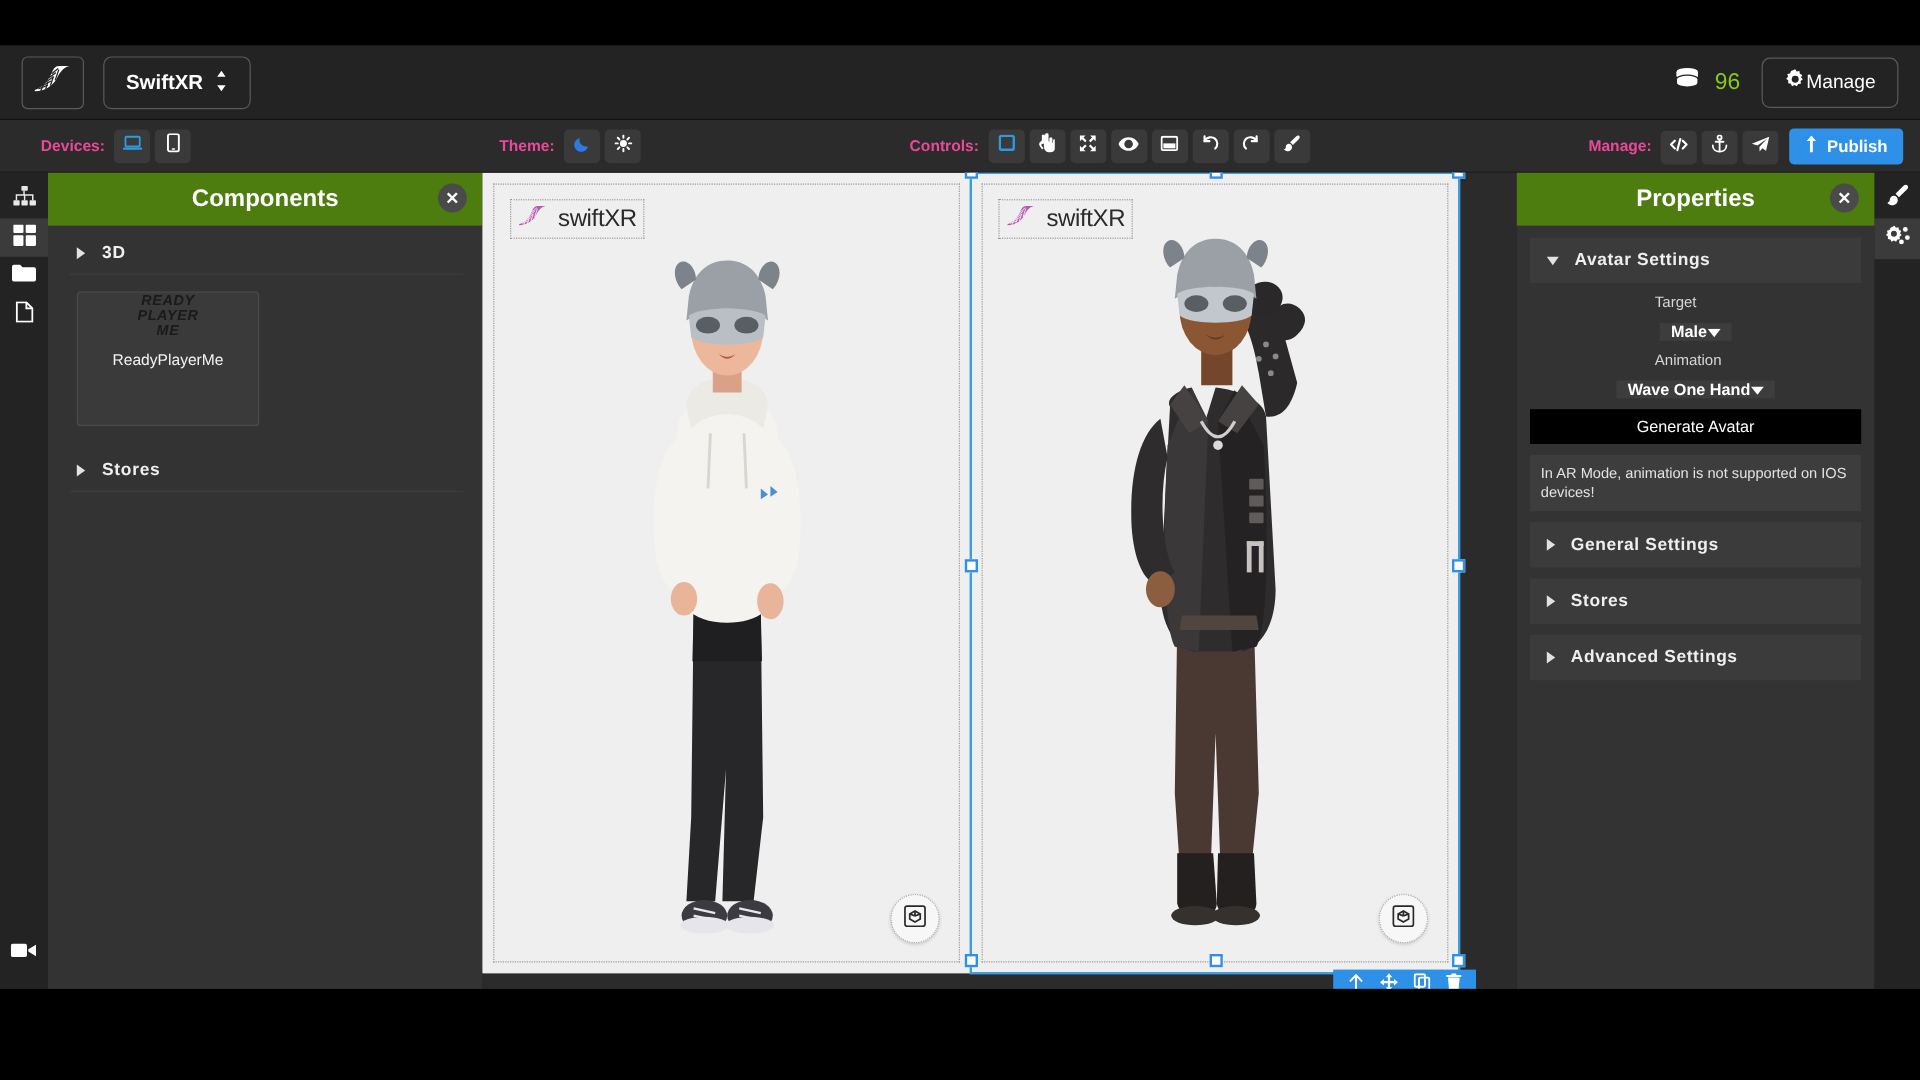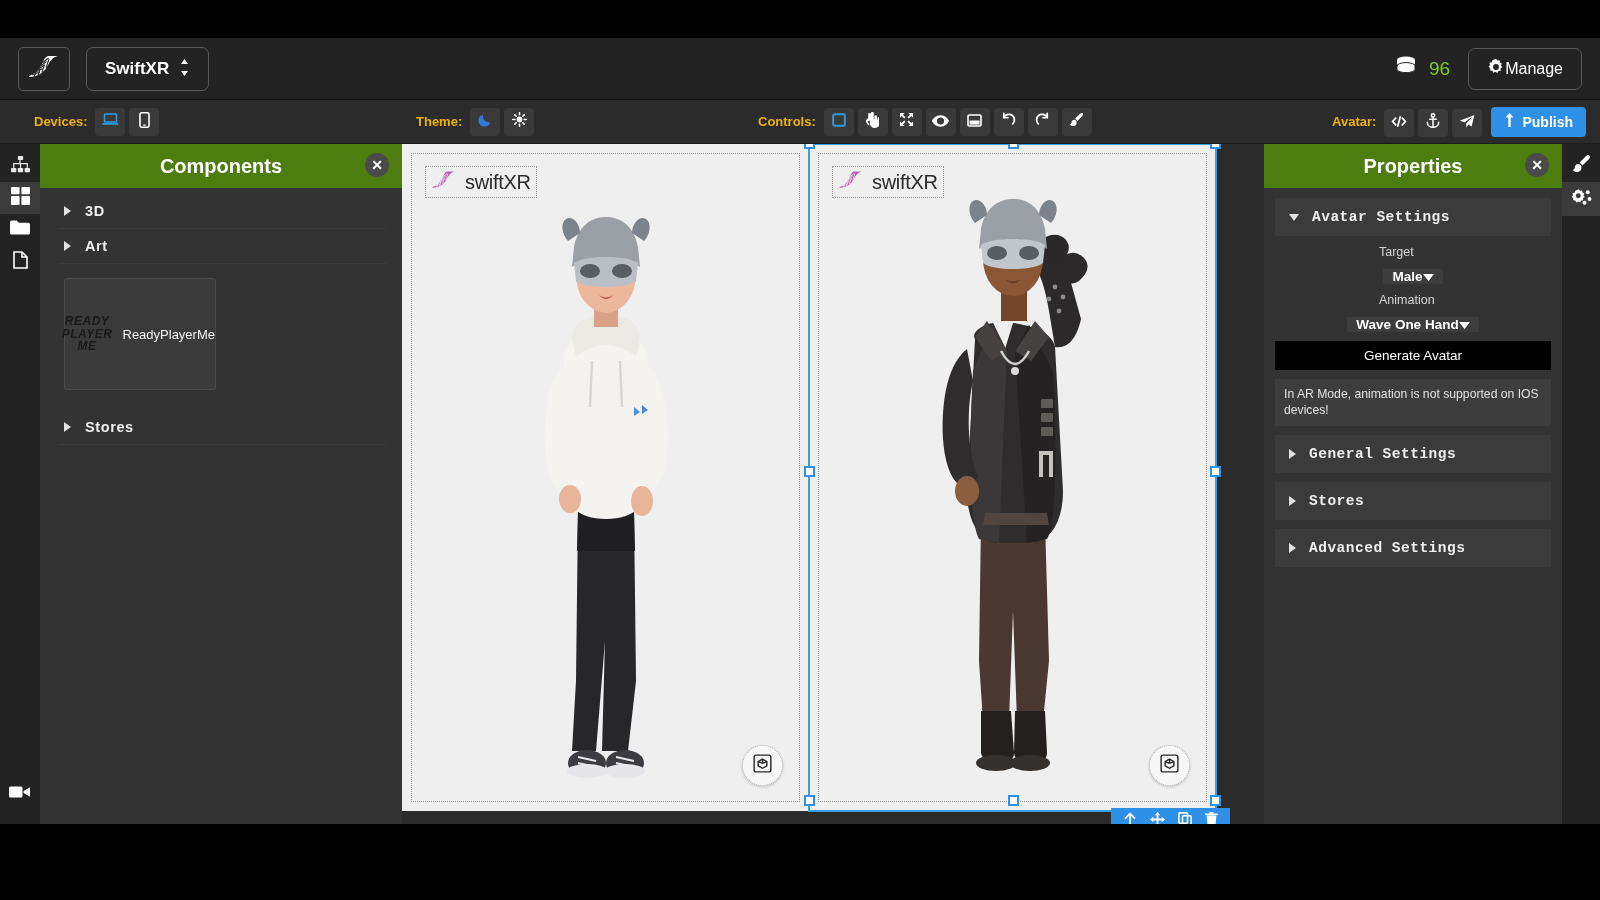--- a/index.html
+++ b/index.html
@@ -50,21 +50,21 @@
   }
 
   
   .toolbar {
     height: 44px; background: #2b2b2b;
     display: flex; align-items: center;
     padding: 0 14px; flex-shrink: 0;
     border-bottom: 1px solid #1c1c1c;
     position: relative;
   }
-  .tb-label { color: #eab308; font-size: 13px; font-weight: bold; margin-right: 8px; white-space: nowrap; padding-left: 20px; }
+  .tb-label { color: #ec4899; font-size: 13px; font-weight: bold; margin-right: 8px; white-space: nowrap; padding-left: 20px; }
   .tb-group { display: flex; align-items: flex-end; gap: 4px; }
   .tb-btn {
     width: 30px; height: 28px; border-radius: 4px;
     background: #3a3a3a;
     display: flex; align-items: center; justify-content: center;
     cursor: pointer; color: #fff;
   }
   .tb-sec-devices { display: flex; align-items: center; }
   .tb-sec-theme { position: absolute; left: 396px; display: flex; align-items: center; }
   .tb-sec-controls { position: absolute; left: 738px; display: flex; align-items: center; }
@@ -120,22 +120,22 @@
     cursor: pointer;
   }
   .acc-label { color: #efefef; font-size: 14.5px; font-weight: bold; letter-spacing: .6px; }
   .tri { width: 0; height: 0; border-style: solid; }
   .tri-right { border-width: 5px 0 5px 7px; border-color: transparent transparent transparent #e2e2e2; }
   .tri-down { border-width: 7px 5px 0 5px; border-color: #e2e2e2 transparent transparent transparent; }
   .comp-grid { padding: 14px 18px 6px 24px; }
   .comp-card {
     width: 152px; height: 112px;
     background: #3a3a3a; border: 1px solid #4a4a4a; border-radius: 3px;
-    display: flex; 
-    align-items: center; justify-content: flex-end; gap: 10px;
+    display: flex; flex-direction: column;
+    align-items: center; justify-content: flex-start; gap: 10px;
     cursor: pointer;
   }
   .rpm-logo {
     font-family: "Liberation Sans", sans-serif;
     font-size: 12px; font-weight: bold; font-style: italic;
     color: #1a1a1a; line-height: 1.05; text-align: center;
     letter-spacing: .5px;
   }
   .comp-card-label { color: #f2f2f2; font-size: 13px; }
 
@@ -194,21 +194,21 @@
   .props {
     width: 298px; background: #333333;
     display: flex; flex-direction: column; flex-shrink: 0;
   }
   .props-body { padding: 10px 11px; display: flex; flex-direction: column; gap: 9px; }
   .sect-head {
     height: 38px; background: #3b3b3b;
     display: flex; align-items: center; gap: 13px;
     padding-left: 14px; cursor: pointer;
   }
-  .sect-label { color: #efefef; font-size: 14.5px; font-weight: bold; letter-spacing: .5px; font-family: Liberation Mono, monospace; }
+  .sect-label { color: #efefef; font-size: 14.5px; font-weight: bold; letter-spacing: .5px; }
   .field-row { display: flex; align-items: center; gap: 10px; flex-direction: column; }
   .field-label { width: 68px; color: #d6d6d6; font-size: 12.5px; flex-shrink: 0; }
   .select {
     flex: 1; height: 27px; background: #3d3d3d;
     display: flex; align-items: center; justify-content: space-between;
     padding: 0 9px; color: #fff; font-size: 13.5px; font-weight: bold;
     cursor: pointer;
   }
   .gen-btn {
     height: 29px; background: #000000;
@@ -400,21 +400,21 @@
           <span>
             <svg width="15" height="15" viewBox="0 0 16 16" fill="#fff">
                 <path d="M14.6 1.4c-.7-.7-1.8-.5-2.8.4L6.5 7l2.5 2.5 5.2-5.3c1-1 1.1-2.1.4-2.8zM5.3 8.3C3.9 8.3 2.7 9.5 2.7 11c0 1.2-.6 1.9-1.7 2.4 1 1.1 2.3 1.6 3.6 1.6 2 0 3.6-1.6 3.6-3.6 0-1.7-1.2-3.1-2.9-3.1z"></path>
               </svg>
           </span>
         </div>
       </div>
     </div>
 
     <div class="tb-sec-export">
-      <span class="tb-label">Avatar:</span>
+      <span class="tb-label">Manage:</span>
       <div class="tb-group">
         <div class="tb-btn">
           <span>
             <svg width="16" height="13" viewBox="0 0 17 13" fill="none" stroke="#fff" stroke-width="1.9" stroke-linecap="round" stroke-linejoin="round">
               <path d="M5 3 L1.6 6.5 L5 10"></path>
                 <path d="M12 3 L15.4 6.5 L12 10"></path>
                 <path d="M9.8 1.6 L7.2 11.4"></path>
             </svg>
           </span>
         </div>
@@ -502,24 +502,20 @@
         <div class="panel-title">Components</div>
         <div class="panel-close">
           <span>✕</span>
         </div>
       </div>
       <div class="panel-body">
 
         <div class="accordion">
           <span class="tri tri-right"></span>
           <span class="acc-label">3D</span>
-        </div>
-        <div class="accordion">
-          <span class="tri tri-right"></span>
-          <span class="acc-label">Art</span>
         </div>
 
         <div class="comp-grid">
           <div class="comp-card">
             <div class="rpm-logo">
               <div>READY</div>
               <div>PLAYER</div>
               <div>ME</div>
             </div>
             <div class="comp-card-label">ReadyPlayerMe</div>

